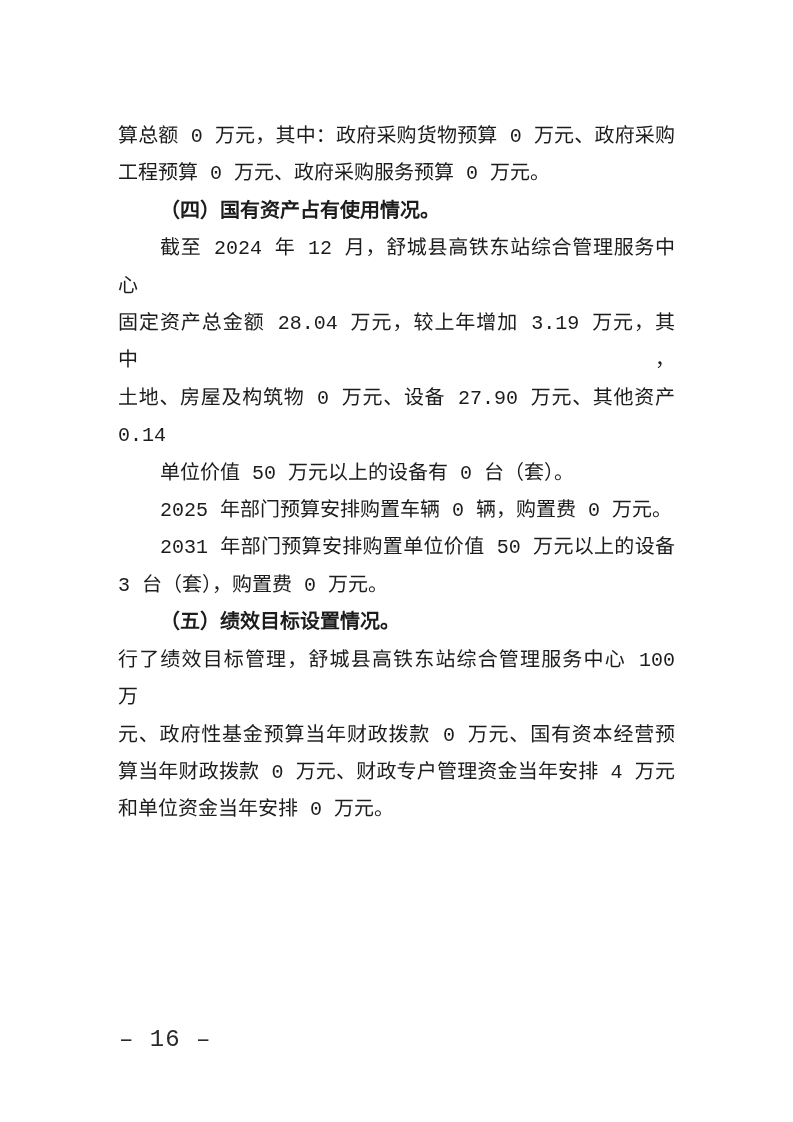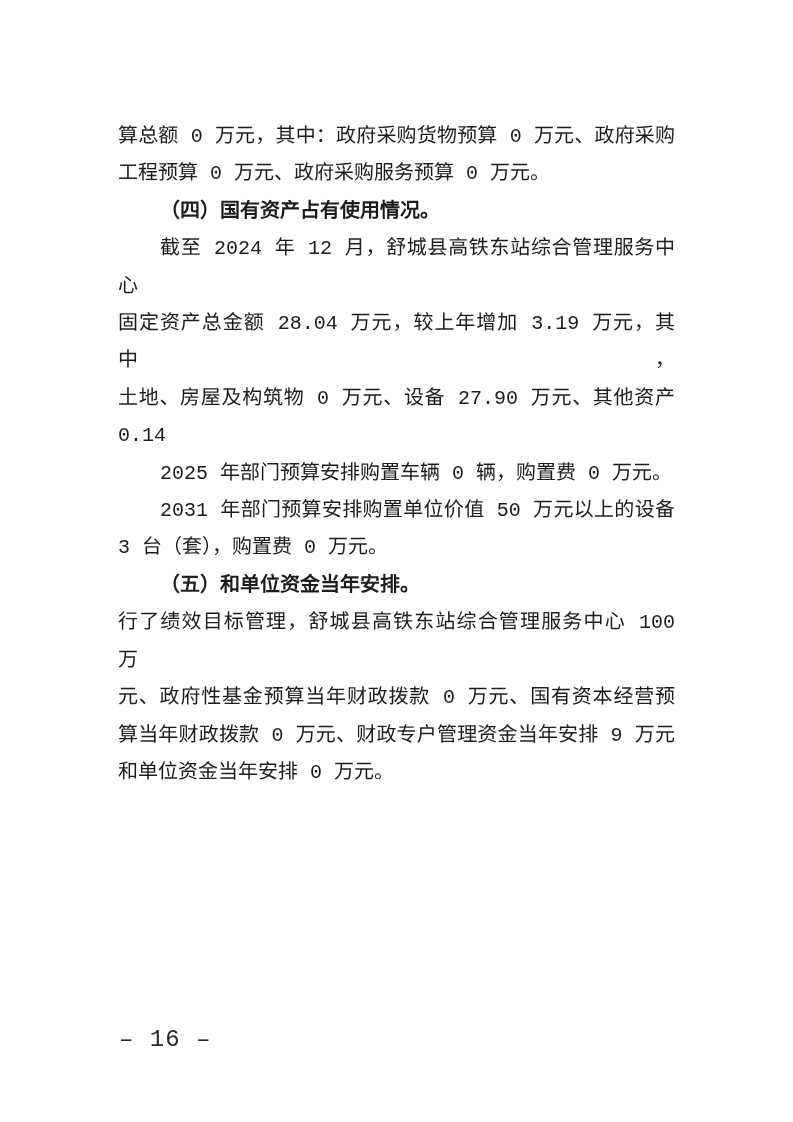--- a/index.html
+++ b/index.html
@@ -64,30 +64,33 @@
       </div>
       <div class="paragraph heading">
         <div class="text-line indent">（四）国有资产占有使用情况。</div>
       </div>
       <div class="paragraph body">
         <div class="text-line indent stretch">截至 2024 年 12 月，舒城县高铁东站综合管理服务中心</div>
         <div class="text-line stretch">固定资产总金额 28.04 万元，较上年增加 3.19 万元，其中，</div>
         <div class="text-line stretch">土地、房屋及构筑物 0 万元、设备 27.90 万元、其他资产 0.14</div>
       </div>
       <div class="paragraph body">
+        <div class="text-line indent">单位价值 50 万元以上的设备有 0 台（套）。</div>
+      </div>
+      <div class="paragraph body">
         <div class="text-line indent">2025 年部门预算安排购置车辆 0 辆，购置费 0 万元。</div>
       </div>
       <div class="paragraph body">
         <div class="text-line indent stretch">2031 年部门预算安排购置单位价值 50 万元以上的设备</div>
         <div class="text-line">3 台（套），购置费 0 万元。</div>
       </div>
       <div class="paragraph heading">
-        <div class="text-line indent">（五）和单位资金当年安排。</div>
+        <div class="text-line indent">（五）绩效目标设置情况。</div>
       </div>
       <div class="paragraph body">
         <div class="text-line stretch">行了绩效目标管理，舒城县高铁东站综合管理服务中心 100 万</div>
         <div class="text-line stretch">元、政府性基金预算当年财政拨款 0 万元、国有资本经营预</div>
-        <div class="text-line stretch">算当年财政拨款 0 万元、财政专户管理资金当年安排 9 万元</div>
+        <div class="text-line stretch">算当年财政拨款 0 万元、财政专户管理资金当年安排 4 万元</div>
         <div class="text-line">和单位资金当年安排 0 万元。</div>
       </div>
     </div>
   <div class="page-footer">– 16 –</div>
 </div>
 
 </body></html>

